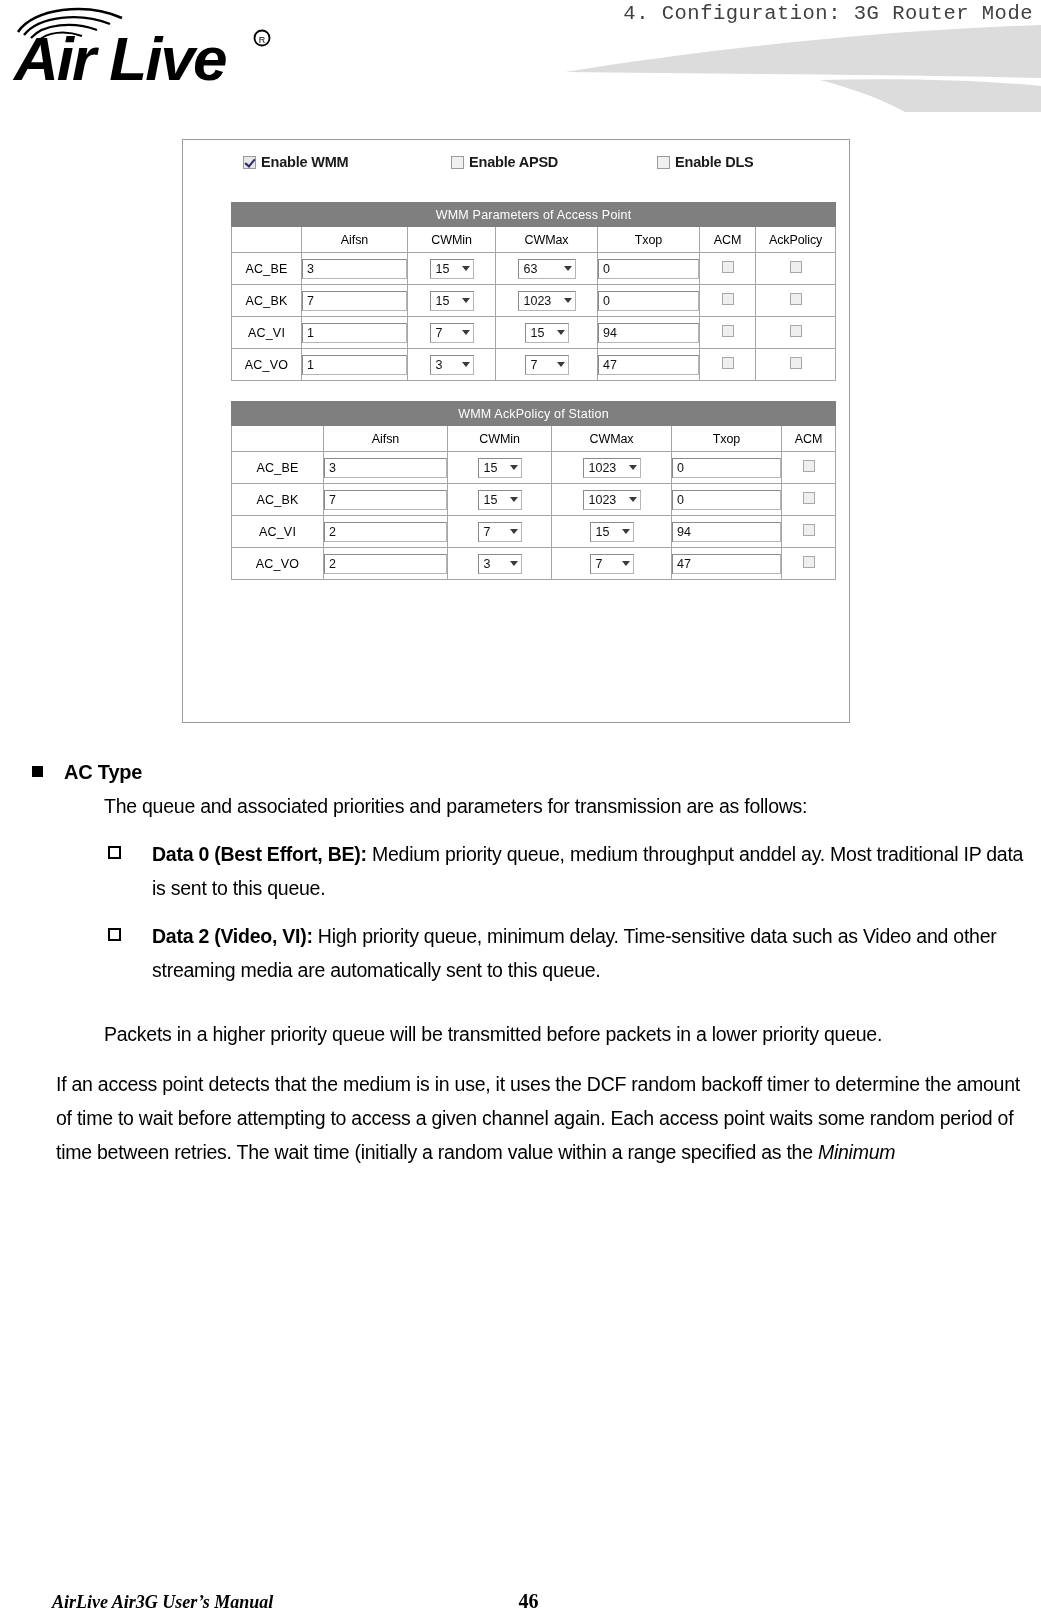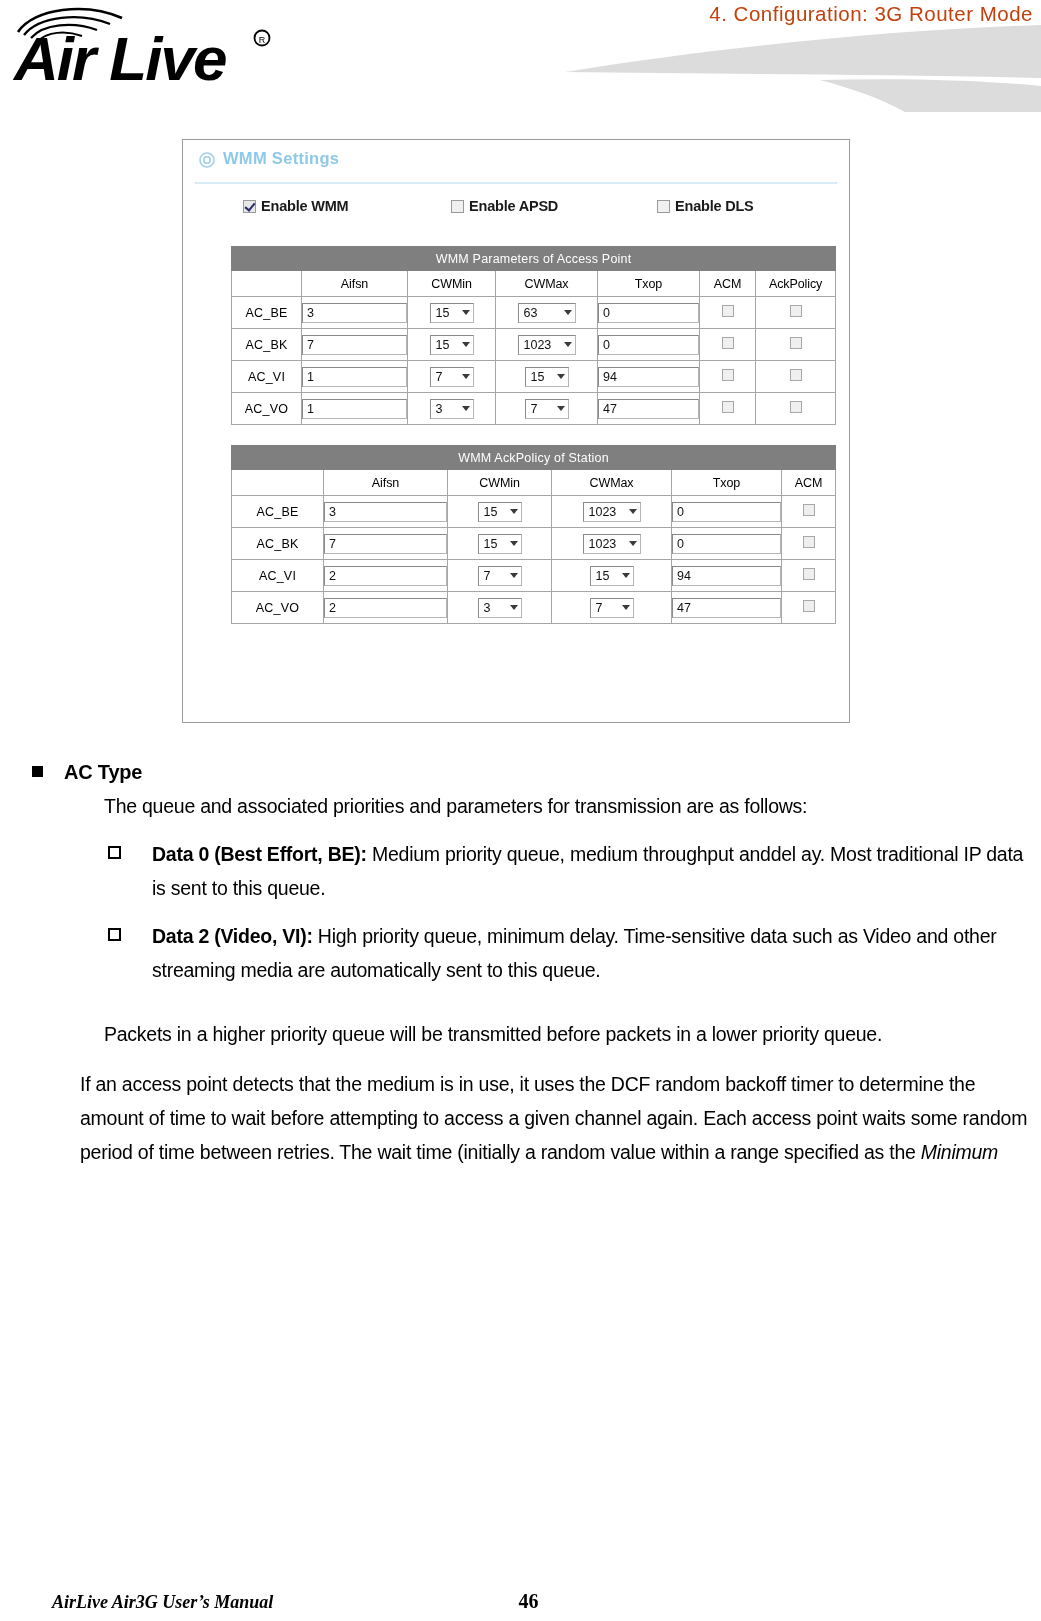--- a/index.html
+++ b/index.html
@@ -33,25 +33,25 @@
     position: absolute;
     left: 12px;
     top: 4px;
     width: 290px;
     height: 82px;
   }
   .doc-section-title {
     position: absolute;
     right: 8px;
     top: 2px;
-    font-family: Liberation Sans, sans-serif;
+    font-family: Liberation Mono, monospace;
     font-size: 20.5px;
     letter-spacing: 0.5px;
     white-space: nowrap;
-    color: #c2410c;
+    color: #404040;
   }
 
   
   .ui-screenshot {
     position: absolute;
     left: 182px;
     top: 139px;
     width: 668px;
     height: 584px;
     border: 1px solid #9a9a9a;
@@ -273,21 +273,21 @@
   .bullet-head .ht { margin-left: 32px; }
 
   .para {
     margin-left: 104px;
     margin-right: 8px;
     font-size: 19.5px;
     line-height: 34px;
     letter-spacing: -0.25px;
   }
   .para.flush {
-    margin-left: 80px;
+    margin-left: 56px;
   }
   .sub-item {
     position: relative;
     margin-left: 104px;
     margin-right: 8px;
     margin-top: 14px;
     font-size: 19.5px;
     line-height: 34px;
     letter-spacing: -0.25px;
   }
@@ -359,27 +359,20 @@
     </g>
     <circle cx="250" cy="34" r="7.5" fill="none" stroke="#000" stroke-width="1.8"></circle>
     <text x="250" y="38.5" font-size="9" text-anchor="middle" fill="#000" font-family="Liberation Sans, sans-serif">R</text>
   </svg>
 
   <div class="doc-section-title">4. Configuration: 3G Router Mode</div>
 </div>
 
 <div class="ui-screenshot">
 
-  <div class="panel-titlebar">
-    <svg class="panel-title-icon" viewBox="0 0 16 16">
-      <circle cx="8" cy="8" r="7" fill="none" stroke="#9ed0ea" stroke-width="1.6"></circle>
-      <circle cx="8" cy="8" r="3.2" fill="none" stroke="#9ed0ea" stroke-width="1.6"></circle>
-    </svg>
-    <div class="panel-title-text">WMM Settings</div>
-  </div>
 
   <div class="enable-row">
     <label class="enable-item pos-1">
       <span class="cb checked"></span>
       <span>Enable WMM</span>
     </label>
     <label class="enable-item pos-2">
       <span class="cb"></span>
       <span>Enable APSD</span>
     </label>

